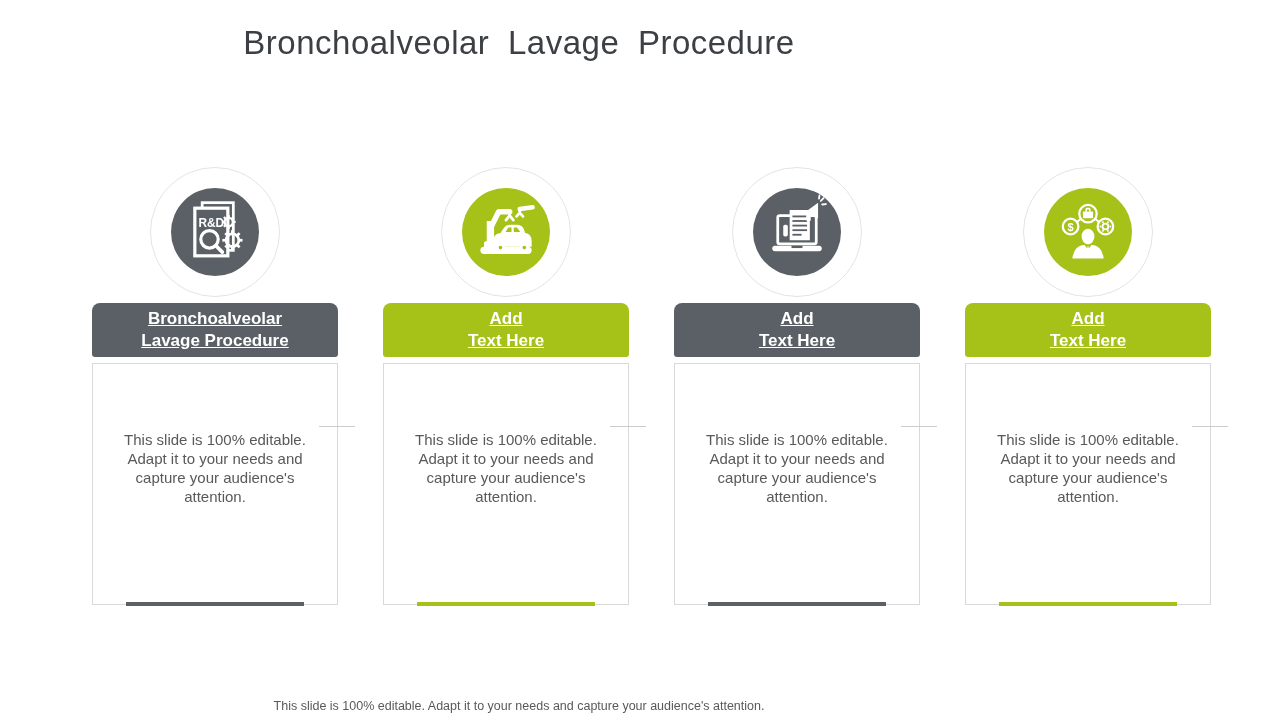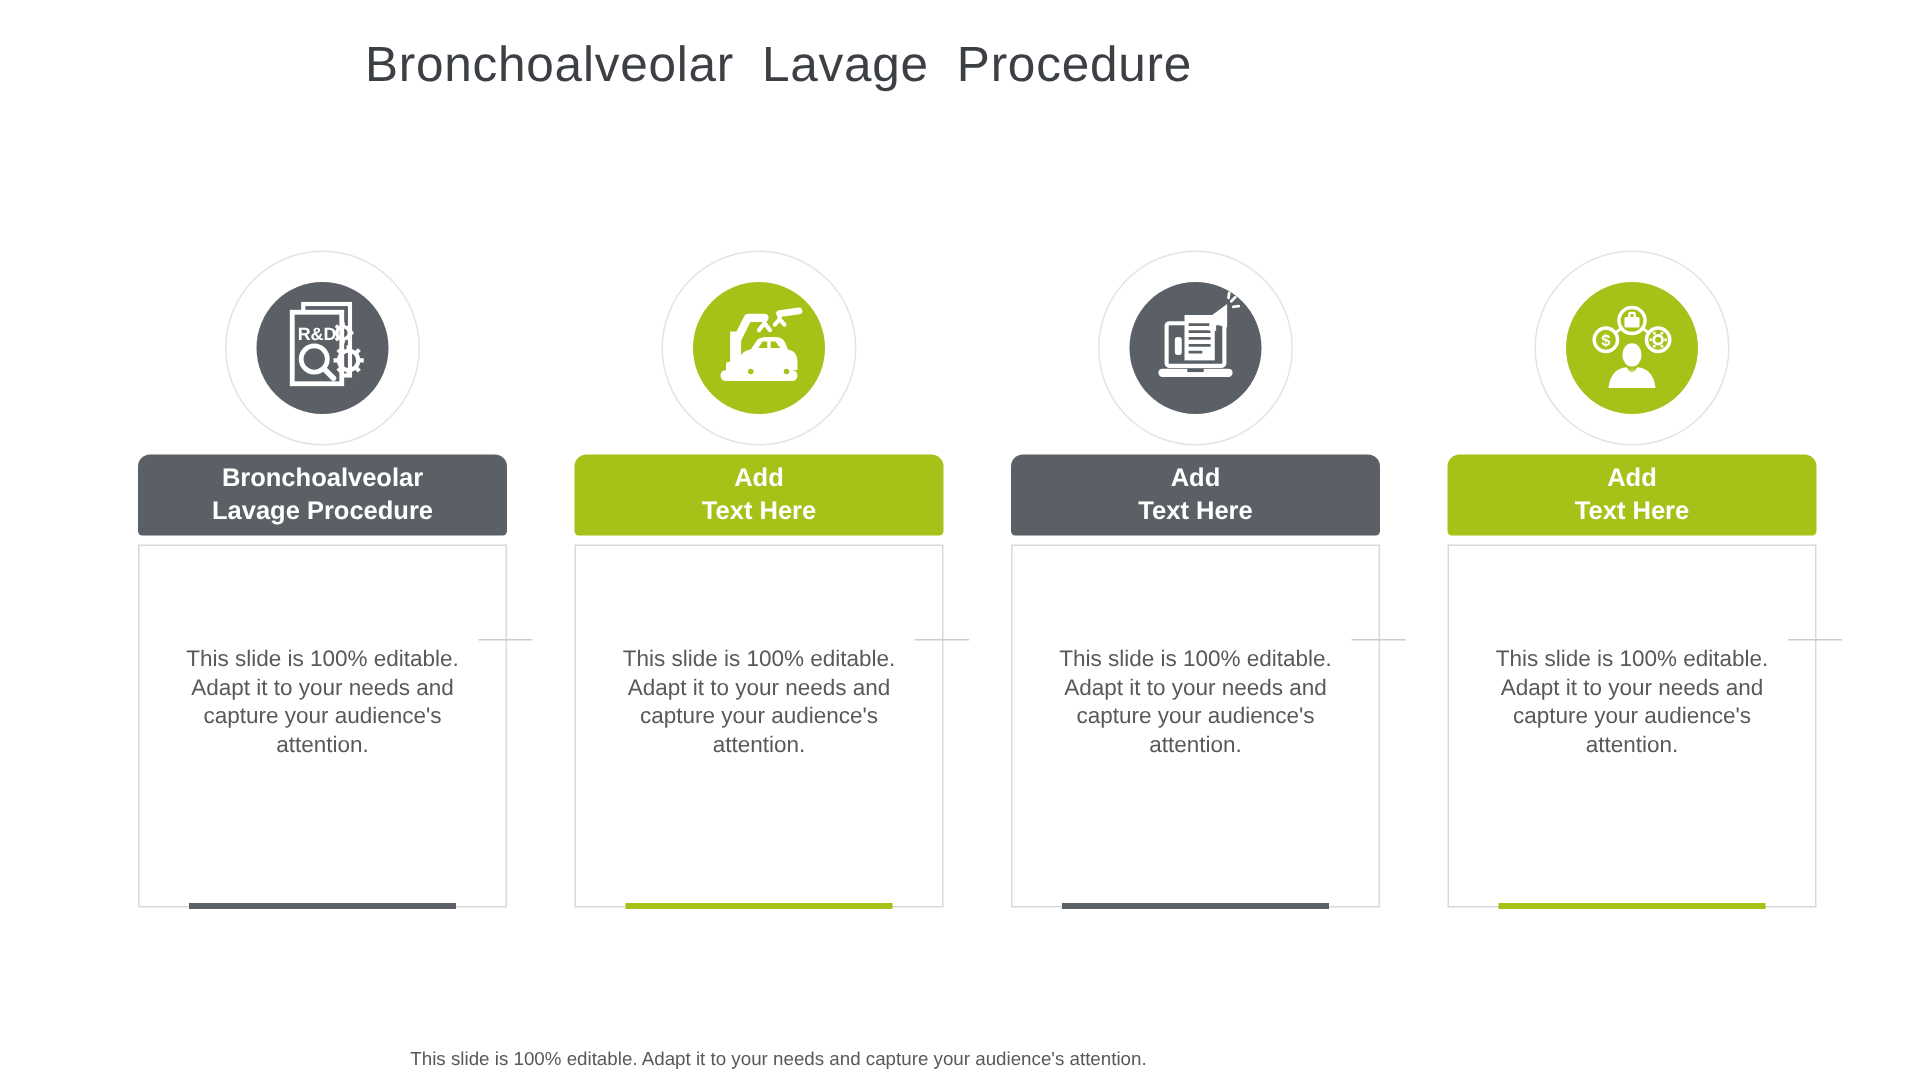--- a/index.html
+++ b/index.html
@@ -39,20 +39,21 @@
 
   .dark-bg  { background: #5a6065; }
   .green-bg { background: #a6c117; }
 
   .card-header {
     margin-top: 6px; height: 54px; width: 246px;
     border-radius: 8px 8px 3px 3px;
     color: #ffffff; font-weight: bold; font-size: 17px; line-height: 1.3;
     display: flex; flex-direction: column; align-items: center; justify-content: center;
     text-align: center;
+    text-decoration: underline;
   }
 
   .card-body {
     margin-top: 6px; height: 242px; width: 246px;
     background: #ffffff; border: 1px solid #d9d9d9;
     position: relative;
   }
   .card-text {
     margin: 66px 20px 0; text-align: center;
     font-size: 15px; line-height: 1.27; color: #595959;

